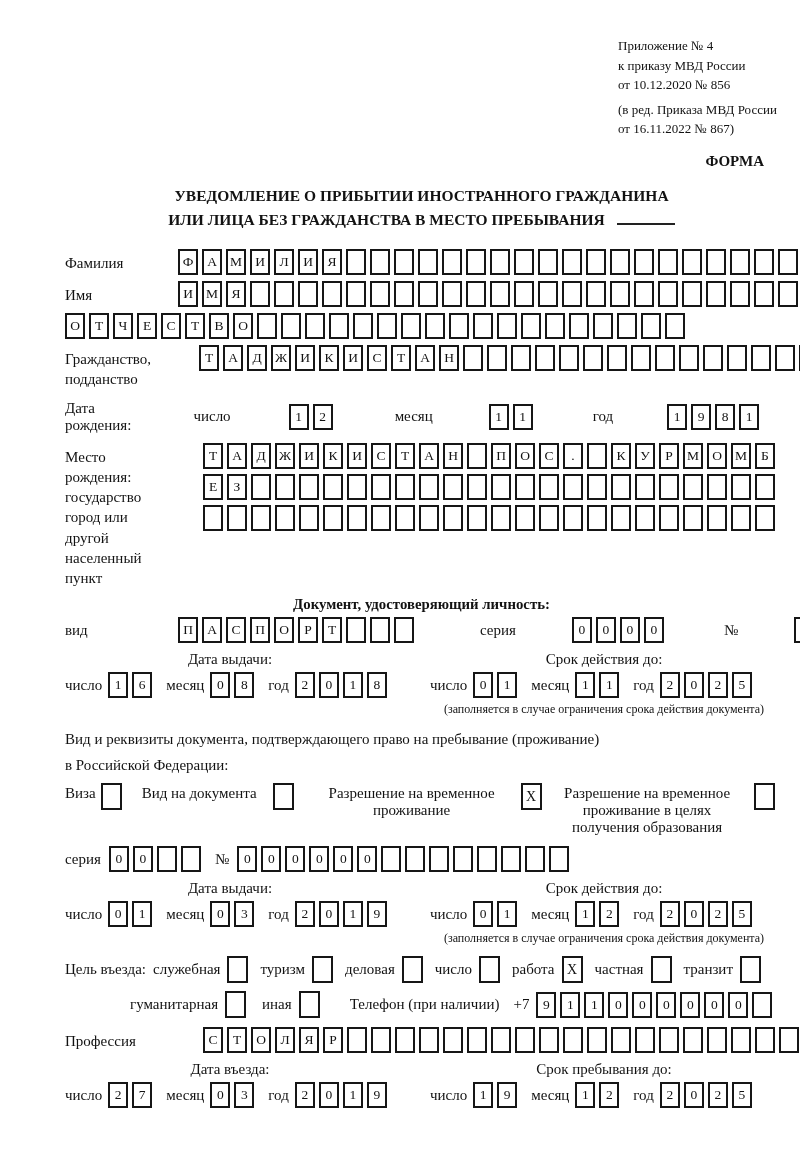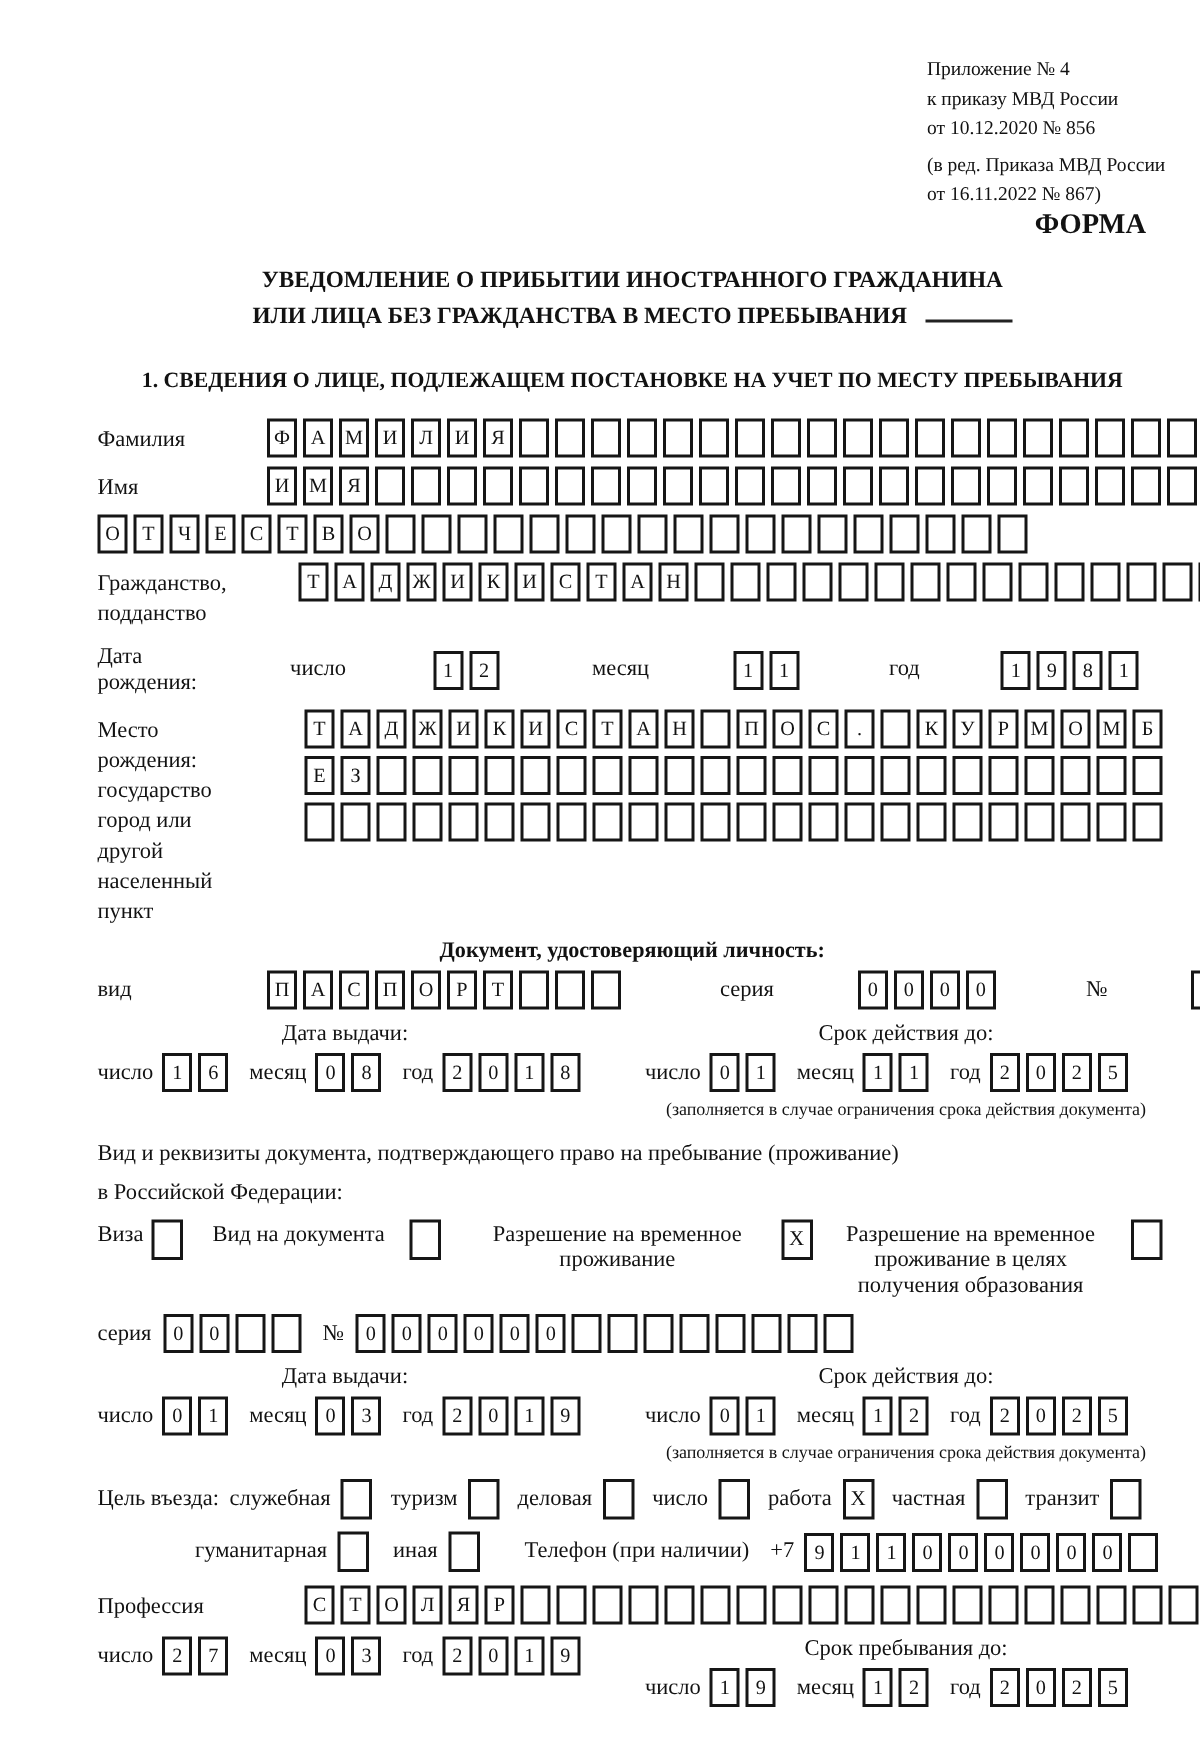--- a/index.html
+++ b/index.html
@@ -3,21 +3,21 @@
 <meta charset="utf-8">
 <style>
   html,body { margin:0; padding:0; background:#ffffff; }
   .page {
     width:800px; height:1163px; box-sizing:border-box; background:#fff;
     padding:36px 22px 10px 65px; position:relative; overflow:hidden;
     font-family:"Liberation Serif","DejaVu Serif",serif; color:#121212; font-size:15px;
   }
   .hdr { margin-left:553px; font-size:13px; line-height:1.5; }
   .hdr .g2 { margin-top:5px; }
-  .forma { text-align:right; padding-right:14px; font-weight:bold; font-size:19px; }
+  .forma { text-align:right; padding-right:14px; font-weight:bold; margin-top:14px; font-size:15px; }
   .title { text-align:center; font-weight:bold; font-size:15.5px; line-height:1.6; margin-top:14px; }
   .blank { display:inline-block; width:58px; border-bottom:2px solid #222; height:14px; margin-left:12px; }
   .sec-head { font-weight:bold; font-size:14.5px; text-align:center; margin-top:22px; }
 
   .frow { display:flex; align-items:flex-start; margin-top:6px;gap:48px; }
   .lbl { padding-top:4px; line-height:1.35; }
   .w65 { flex:0 0 65px; } .w70 { flex:0 0 70px; } .w88 { flex:0 0 88px; }
   .w90 { flex:0 0 90px; }
   .cells { display:flex; }
   .cell {
@@ -81,21 +81,20 @@
 
   <div class="forma">ФОРМА</div>
 
   <div class="title">
     <div>УВЕДОМЛЕНИЕ О ПРИБЫТИИ ИНОСТРАННОГО ГРАЖДАНИНА</div>
     <div>
       <span>ИЛИ ЛИЦА БЕЗ ГРАЖДАНСТВА В МЕСТО ПРЕБЫВАНИЯ</span><span class="blank"></span>
     </div>
   </div>
 
-  <div class="sec-head">1. СВЕДЕНИЯ О ЛИЦЕ, ПОДЛЕЖАЩЕМ ПОСТАНОВКЕ НА УЧЕТ ПО МЕСТУ ПРЕБЫВАНИЯ</div>
 
   <div class="frow" style="margin-top:16px;">
     <span class="lbl w65">Фамилия</span>
     <span class="cells">
         <span class="cell">Ф</span>
         <span class="cell">А</span>
         <span class="cell">М</span>
         <span class="cell">И</span>
         <span class="cell">Л</span>
         <span class="cell">И</span>
@@ -588,20 +587,21 @@
         <span class="cell"></span>
         <span class="cell"></span>
         <span class="cell"></span>
         <span class="cell"></span>
         <span class="cell"></span>
       </span>
   </div>
 
   <div class="dates">
     <div class="dleft">
+      <div class="dhead">Дата въезда:</div>
       <div class="dfields">
         <span class="t">число</span>
         <span class="cells">
             <span class="cell">2</span>
             <span class="cell">7</span>
           </span>
         <span class="t">месяц</span>
         <span class="cells">
             <span class="cell">0</span>
             <span class="cell">3</span>

